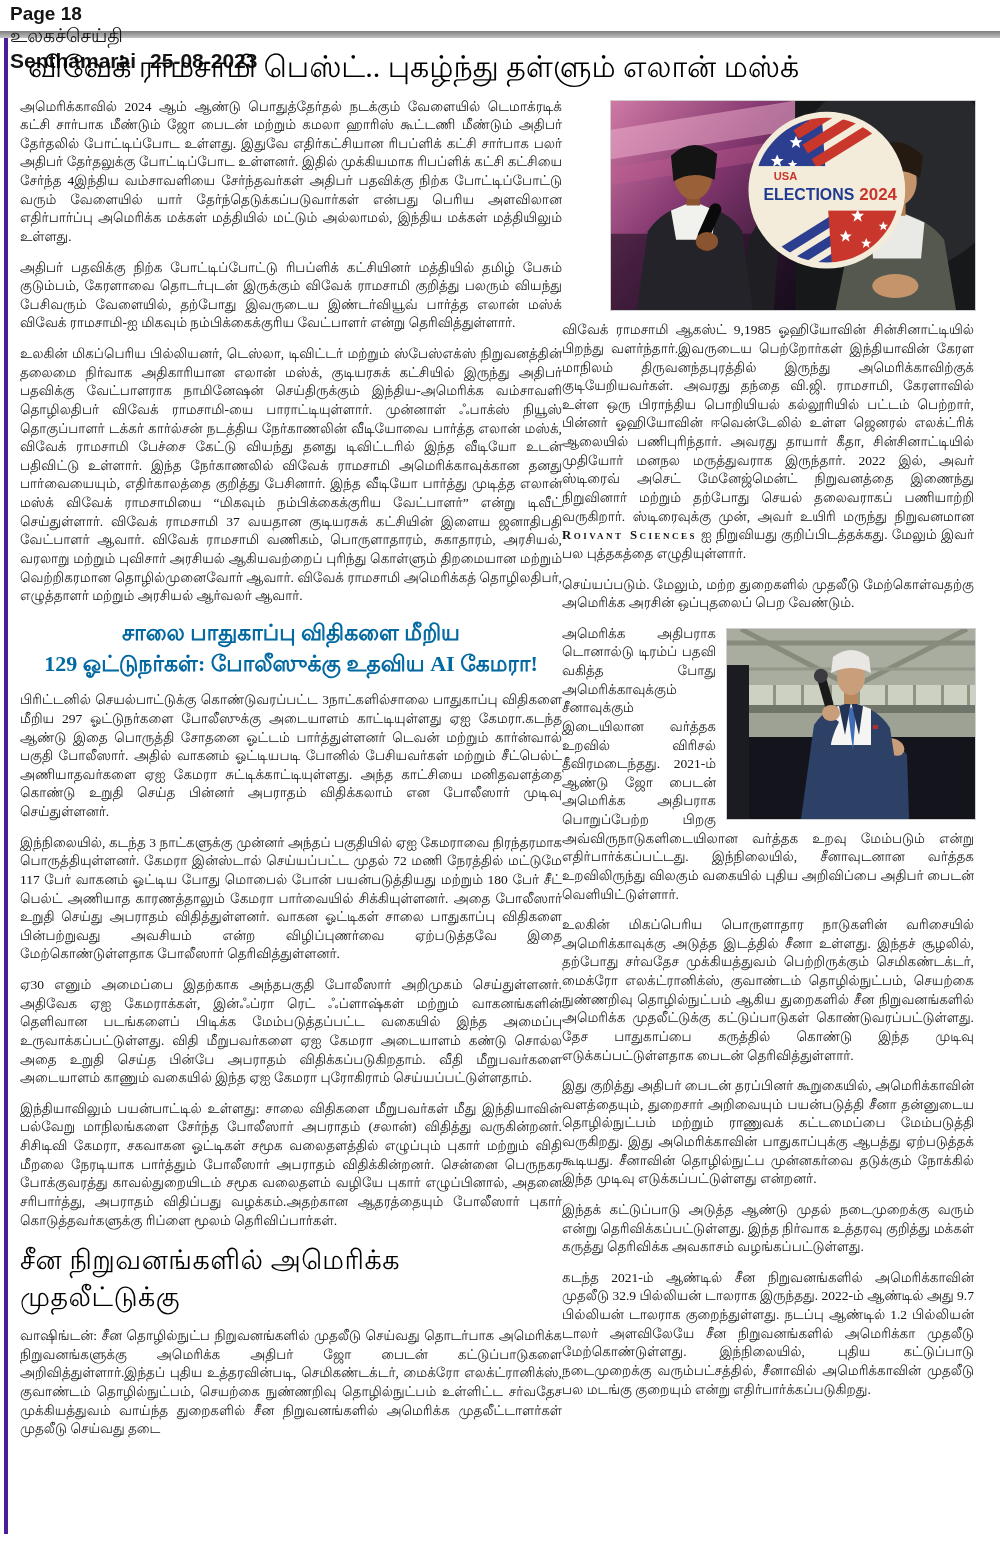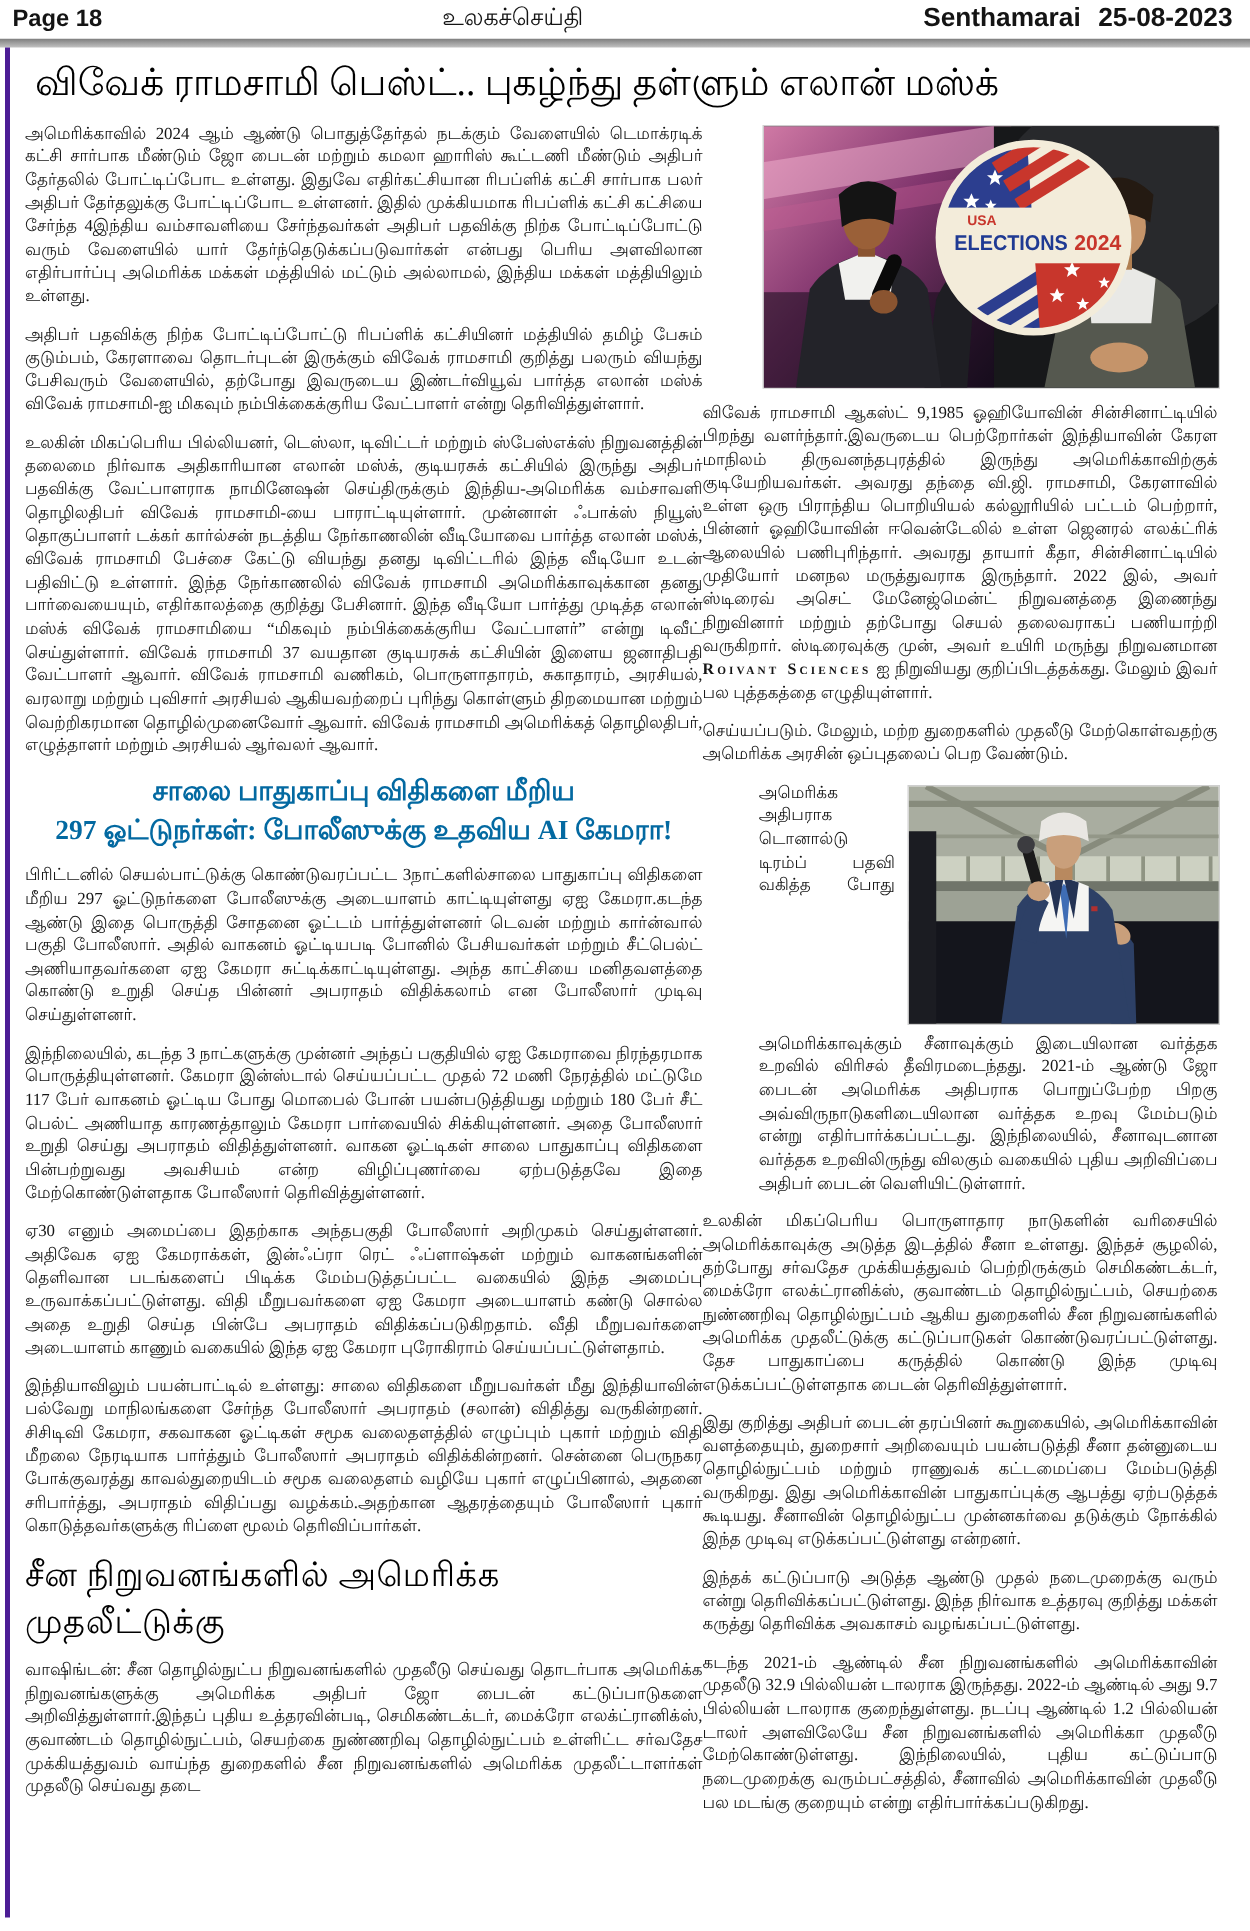--- a/index.html
+++ b/index.html
@@ -3,22 +3,22 @@
 <meta charset="utf-8">
 <style>
   html,body{margin:0;padding:0;background:#e9e9e9;}
   .page{
     width:1000px;height:1545px;background:#ffffff;margin:0 auto;
     font-family:"Liberation Serif",serif;color:#141414;
     overflow:hidden;position:relative;box-sizing:border-box;
   }
   
   .masthead{
-    display:flex;justify-content:space-between;align-items:flex-end;
-    padding:3px 14px 4px 10px;height:31px;box-sizing:border-box;
+    display:flex;justify-content:space-between;align-items:flex-start;
+    padding:3px 14px 4px 10px;height:31px;box-sizing:border-box;flex-direction:column;
   }
   .page-number{font-family:"Liberation Sans",sans-serif;font-weight:bold;font-size:19px;}
   .section-title{font-size:19px;}
   .mast-right{font-family:"Liberation Sans",sans-serif;font-weight:bold;font-size:21px;}
   .mast-right .date{margin-left:14px;margin-top:47px;}
   .top-rule{height:7px;background:linear-gradient(#7e7e7e,#c2c2c2);}
   
   .frame{
     border-left:4px solid #4c1d95;margin-left:4px;
     padding:2px 10px 0 12px;min-height:1496px;box-sizing:border-box;
@@ -45,21 +45,21 @@
     font-variant:small-caps;letter-spacing:2.5px;font-weight:bold;
     font-family:"Liberation Serif",serif;font-size:0.95em;
   }
   figure{margin:0;padding-left:48px;}
   .top-photo{margin:2px 0 10px;}
   .top-photo svg{display:block;width:100%;height:auto;border:1px solid #cfcfcf;}
   .biden-figure{
     float:right;width:248px;margin:3px 0 6px 10px;
   }
   .biden-figure svg{display:block;width:248px;height:190px;border:1px solid #cfcfcf;}
-  .wrap-block{overflow:visible;margin-left:45px;}
+  .wrap-block{overflow:visible;}
 </style>
 </head>
 <body>
 
 <div class="page">
 
   <header class="masthead">
     <span class="page-number">Page 18</span>
     <span class="section-title">உலகச்செய்தி</span>
     <span class="mast-right"><span>Senthamarai</span><span class="date">25-08-2023</span></span>
@@ -73,21 +73,21 @@
 
     <div class="columns">
 
       <section class="col-left">
         <p class="body-para">அமெரிக்காவில் 2024 ஆம் ஆண்டு பொதுத்தேர்தல் நடக்கும் வேளையில் டெமாக்ரடிக் கட்சி சார்பாக மீண்டும் ஜோ பைடன் மற்றும் கமலா ஹாரிஸ் கூட்டணி மீண்டும் அதிபர் தேர்தலில் போட்டிப்போட உள்ளது. இதுவே எதிர்கட்சியான ரிபப்ளிக் கட்சி சார்பாக பலர் அதிபர் தேர்தலுக்கு போட்டிப்போட உள்ளனர். இதில் முக்கியமாக ரிபப்ளிக் கட்சி கட்சியை சேர்ந்த 4இந்திய வம்சாவளியை சேர்ந்தவர்கள் அதிபர் பதவிக்கு நிற்க போட்டிப்போட்டு வரும் வேளையில் யார் தேர்ந்தெடுக்கப்படுவார்கள் என்பது பெரிய அளவிலான எதிர்பார்ப்பு அமெரிக்க மக்கள் மத்தியில் மட்டும் அல்லாமல், இந்திய மக்கள் மத்தியிலும் உள்ளது.</p>
         <p class="body-para">அதிபர் பதவிக்கு நிற்க போட்டிப்போட்டு ரிபப்ளிக் கட்சியினர் மத்தியில் தமிழ் பேசும் குடும்பம், கேரளாவை தொடர்புடன் இருக்கும் விவேக் ராமசாமி குறித்து பலரும் வியந்து பேசிவரும் வேளையில், தற்போது இவருடைய இண்டர்வியூவ் பார்த்த எலான் மஸ்க் விவேக் ராமசாமி-ஐ மிகவும் நம்பிக்கைக்குரிய வேட்பாளர் என்று தெரிவித்துள்ளார்.</p>
         <p class="body-para">உலகின் மிகப்பெரிய பில்லியனர், டெஸ்லா, டிவிட்டர் மற்றும் ஸ்பேஸ்எக்ஸ் நிறுவனத்தின் தலைமை நிர்வாக அதிகாரியான எலான் மஸ்க், குடியரசுக் கட்சியில் இருந்து அதிபர் பதவிக்கு வேட்பாளராக நாமினேஷன் செய்திருக்கும் இந்திய-அமெரிக்க வம்சாவளி தொழிலதிபர் விவேக் ராமசாமி-யை பாராட்டியுள்ளார். முன்னாள் ஃபாக்ஸ் நியூஸ் தொகுப்பாளர் டக்கர் கார்ல்சன் நடத்திய நேர்காணலின் வீடியோவை பார்த்த எலான் மஸ்க், விவேக் ராமசாமி பேச்சை கேட்டு வியந்து தனது டிவிட்டரில் இந்த வீடியோ உடன் பதிவிட்டு உள்ளார். இந்த நேர்காணலில் விவேக் ராமசாமி அமெரிக்காவுக்கான தனது பார்வையையும், எதிர்காலத்தை குறித்து பேசினார். இந்த வீடியோ பார்த்து முடித்த எலான் மஸ்க் விவேக் ராமசாமியை “மிகவும் நம்பிக்கைக்குரிய வேட்பாளர்” என்று டிவீட் செய்துள்ளார். விவேக் ராமசாமி 37 வயதான குடியரசுக் கட்சியின் இளைய ஜனாதிபதி வேட்பாளர் ஆவார். விவேக் ராமசாமி வணிகம், பொருளாதாரம், சுகாதாரம், அரசியல், வரலாறு மற்றும் புவிசார் அரசியல் ஆகியவற்றைப் புரிந்து கொள்ளும் திறமையான மற்றும் வெற்றிகரமான தொழில்முனைவோர் ஆவார். விவேக் ராமசாமி அமெரிக்கத் தொழிலதிபர், எழுத்தாளர் மற்றும் அரசியல் ஆர்வலர் ஆவார்.</p>
 
         <h2 class="camera-headline">
           <span>சாலை பாதுகாப்பு விதிகளை மீறிய</span><br>
-          <span>297 ஓட்டுநர்கள்: போலீஸுக்கு உதவிய AI கேமரா!</span>
+          <span>129 ஓட்டுநர்கள்: போலீஸுக்கு உதவிய AI கேமரா!</span>
         </h2>
 
         <p class="body-para">பிரிட்டனில் செயல்பாட்டுக்கு கொண்டுவரப்பட்ட 3நாட்களில்சாலை பாதுகாப்பு விதிகளை மீறிய 297 ஓட்டுநர்களை போலீஸுக்கு அடையாளம் காட்டியுள்ளது ஏஐ கேமரா.கடந்த ஆண்டு இதை பொருத்தி சோதனை ஓட்டம் பார்த்துள்ளனர் டெவன் மற்றும் கார்ன்வால் பகுதி போலீஸார். அதில் வாகனம் ஓட்டியபடி போனில் பேசியவர்கள் மற்றும் சீட்பெல்ட் அணியாதவர்களை ஏஐ கேமரா சுட்டிக்காட்டியுள்ளது. அந்த காட்சியை மனிதவளத்தை கொண்டு உறுதி செய்த பின்னர் அபராதம் விதிக்கலாம் என போலீஸார் முடிவு செய்துள்ளனர்.</p>
         <p class="body-para">இந்நிலையில், கடந்த 3 நாட்களுக்கு முன்னர் அந்தப் பகுதியில் ஏஐ கேமராவை நிரந்தரமாக பொருத்தியுள்ளனர். கேமரா இன்ஸ்டால் செய்யப்பட்ட முதல் 72 மணி நேரத்தில் மட்டுமே 117 பேர் வாகனம் ஓட்டிய போது மொபைல் போன் பயன்படுத்தியது மற்றும் 180 பேர் சீட் பெல்ட் அணியாத காரணத்தாலும் கேமரா பார்வையில் சிக்கியுள்ளனர். அதை போலீஸார் உறுதி செய்து அபராதம் விதித்துள்ளனர். வாகன ஓட்டிகள் சாலை பாதுகாப்பு விதிகளை பின்பற்றுவது அவசியம் என்ற விழிப்புணர்வை ஏற்படுத்தவே இதை மேற்கொண்டுள்ளதாக போலீஸார் தெரிவித்துள்ளனர்.</p>
         <p class="body-para">ஏ30 எனும் அமைப்பை இதற்காக அந்தபகுதி போலீஸார் அறிமுகம் செய்துள்ளனர். அதிவேக ஏஐ கேமராக்கள், இன்ஃப்ரா ரெட் ஃப்ளாஷ்கள் மற்றும் வாகனங்களின் தெளிவான படங்களைப் பிடிக்க மேம்படுத்தப்பட்ட வகையில் இந்த அமைப்பு உருவாக்கப்பட்டுள்ளது. விதி மீறுபவர்களை ஏஐ கேமரா அடையாளம் கண்டு சொல்ல அதை உறுதி செய்த பின்பே அபராதம் விதிக்கப்படுகிறதாம். வீதி மீறுபவர்களை அடையாளம் காணும் வகையில் இந்த ஏஐ கேமரா புரோகிராம் செய்யப்பட்டுள்ளதாம்.</p>
         <p class="body-para">இந்தியாவிலும் பயன்பாட்டில் உள்ளது: சாலை விதிகளை மீறுபவர்கள் மீது இந்தியாவின் பல்வேறு மாநிலங்களை சேர்ந்த போலீஸார் அபராதம் (சலான்) விதித்து வருகின்றனர். சிசிடிவி கேமரா, சகவாகன ஓட்டிகள் சமூக வலைதளத்தில் எழுப்பும் புகார் மற்றும் விதி மீறலை நேரடியாக பார்த்தும் போலீஸார் அபராதம் விதிக்கின்றனர். சென்னை பெருநகர போக்குவரத்து காவல்துறையிடம் சமூக வலைதளம் வழியே புகார் எழுப்பினால், அதனை சரிபார்த்து, அபராதம் விதிப்பது வழக்கம்.அதற்கான ஆதரத்தையும் போலீஸார் புகார் கொடுத்தவர்களுக்கு ரிப்ளை மூலம் தெரிவிப்பார்கள்.</p>
 
         <h2 class="china-headline">
           <span>சீன நிறுவனங்களில் அமெரிக்க முதலீட்டுக்கு</span><br>
         </h2>

